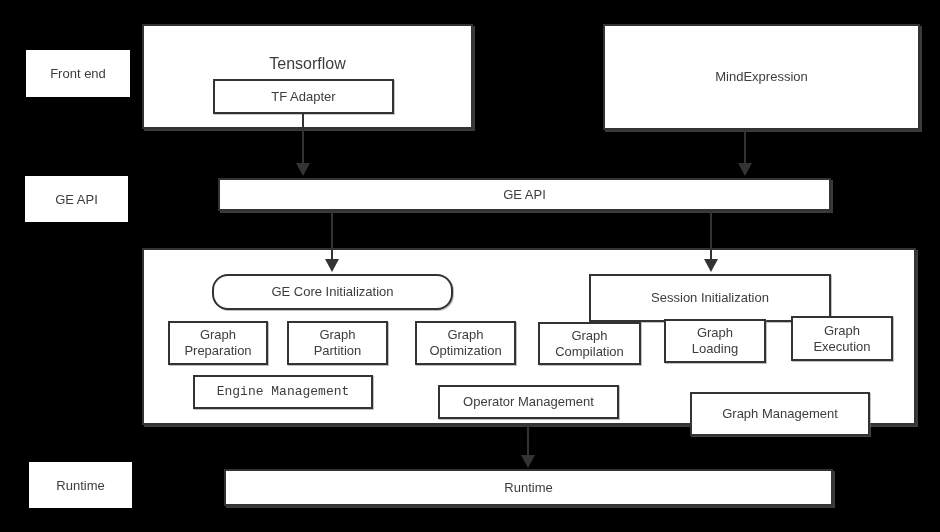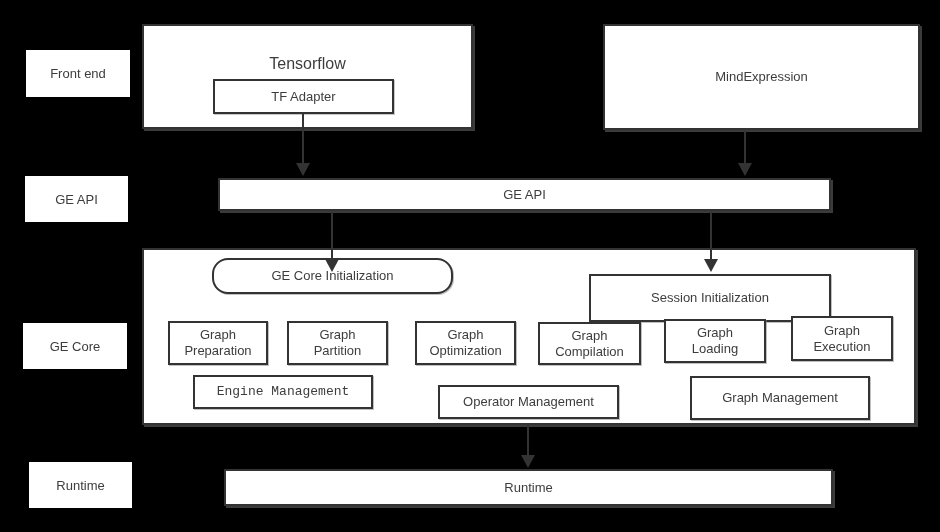--- a/index.html
+++ b/index.html
@@ -30,55 +30,54 @@
                   border-left:7px solid transparent; border-right:7px solid transparent;
                   border-top:13px solid #333333; }
 </style>
 </head>
 <body>
 
 <div class="canvas">
 
   <div class="side-label" style="left:26px; top:50px; width:104px; height:47px;">Front end</div>
   <div class="side-label" style="left:25px; top:176px; width:103px; height:46px;">GE API</div>
-  <div class="side-label" style="left:23px; top:323px; width:104px; height:46px;">GE Core</div>
   <div class="side-label" style="left:29px; top:462px; width:103px; height:46px;">Runtime</div>
 
   <div class="box top-title" style="left:142px; top:24px; width:331px; height:105px;">
     <div class="box-title">Tensorflow</div>
     <div class="box" style="left:69px; top:53px; width:181px; height:35px; box-shadow:1px 1px 0 rgba(130,130,130,0.45);">TF Adapter</div>
   </div>
 
   <div class="box" style="left:603px; top:24px; width:317px; height:106px;">MindExpression</div>
 
   <div class="box" style="left:218px; top:178px; width:613px; height:33px;">GE API</div>
 
   <div class="box" style="left:142px; top:248px; width:774px; height:177px; display:block;">
 
-    <div class="box" style="left:68px; top:8px; width:241px; height:36px; box-shadow:1px 1px 0 rgba(130,130,130,0.5);border-radius:16px;">GE Core Initialization</div>
+    <div class="box" style="left:68px; top:24px; width:241px; height:36px; box-shadow:1px 1px 0 rgba(130,130,130,0.5);border-radius:16px;">GE Core Initialization</div>
     <div class="box" style="left:445px; top:24px; width:242px; height:48px; box-shadow:1px 1px 0 rgba(130,130,130,0.5);">Session Initialization</div>
 
     
     <div class="box" style="left:24px; top:71px; width:100px; height:44px; box-shadow:1px 1px 0 rgba(130,130,130,0.5);">Graph
 Preparation</div>
     <div class="box" style="left:143px; top:71px; width:101px; height:44px; box-shadow:1px 1px 0 rgba(130,130,130,0.5);">Graph
 Partition</div>
     <div class="box" style="left:271px; top:71px; width:101px; height:44px; box-shadow:1px 1px 0 rgba(130,130,130,0.5);">Graph
 Optimization</div>
     <div class="box" style="left:394px; top:72px; width:103px; height:43px; box-shadow:1px 1px 0 rgba(130,130,130,0.5);">Graph
 Compilation</div>
     <div class="box" style="left:520px; top:69px; width:102px; height:44px; box-shadow:1px 1px 0 rgba(130,130,130,0.5);">Graph
 Loading</div>
     <div class="box" style="left:647px; top:66px; width:102px; height:45px; box-shadow:1px 1px 0 rgba(130,130,130,0.5);">Graph
 Execution</div>
 
     
     <div class="box" style="left:49px; top:125px; width:180px; height:34px; box-shadow:1px 1px 0 rgba(130,130,130,0.5);font-family:Liberation Mono, monospace;">Engine Management</div>
     <div class="box" style="left:294px; top:135px; width:181px; height:34px; box-shadow:1px 1px 0 rgba(130,130,130,0.5);">Operator Management</div>
-    <div class="box" style="left:546px; top:126px; width:180px; height:44px; box-shadow:1px 1px 0 rgba(130,130,130,0.5);">Graph Management</div>
+    <div class="box" style="left:546px; top:142px; width:180px; height:44px; box-shadow:1px 1px 0 rgba(130,130,130,0.5);">Graph Management</div>
   </div>
 
   <div class="box" style="left:224px; top:469px; width:609px; height:37px;">Runtime</div>
 
   <div class="arrow" style="left:296px; top:114px; height:62px;">
     <div class="shaft"></div>
     <div class="head"></div>
   </div>
   <div class="arrow" style="left:738px; top:131px; height:45px;">
     <div class="shaft"></div>

